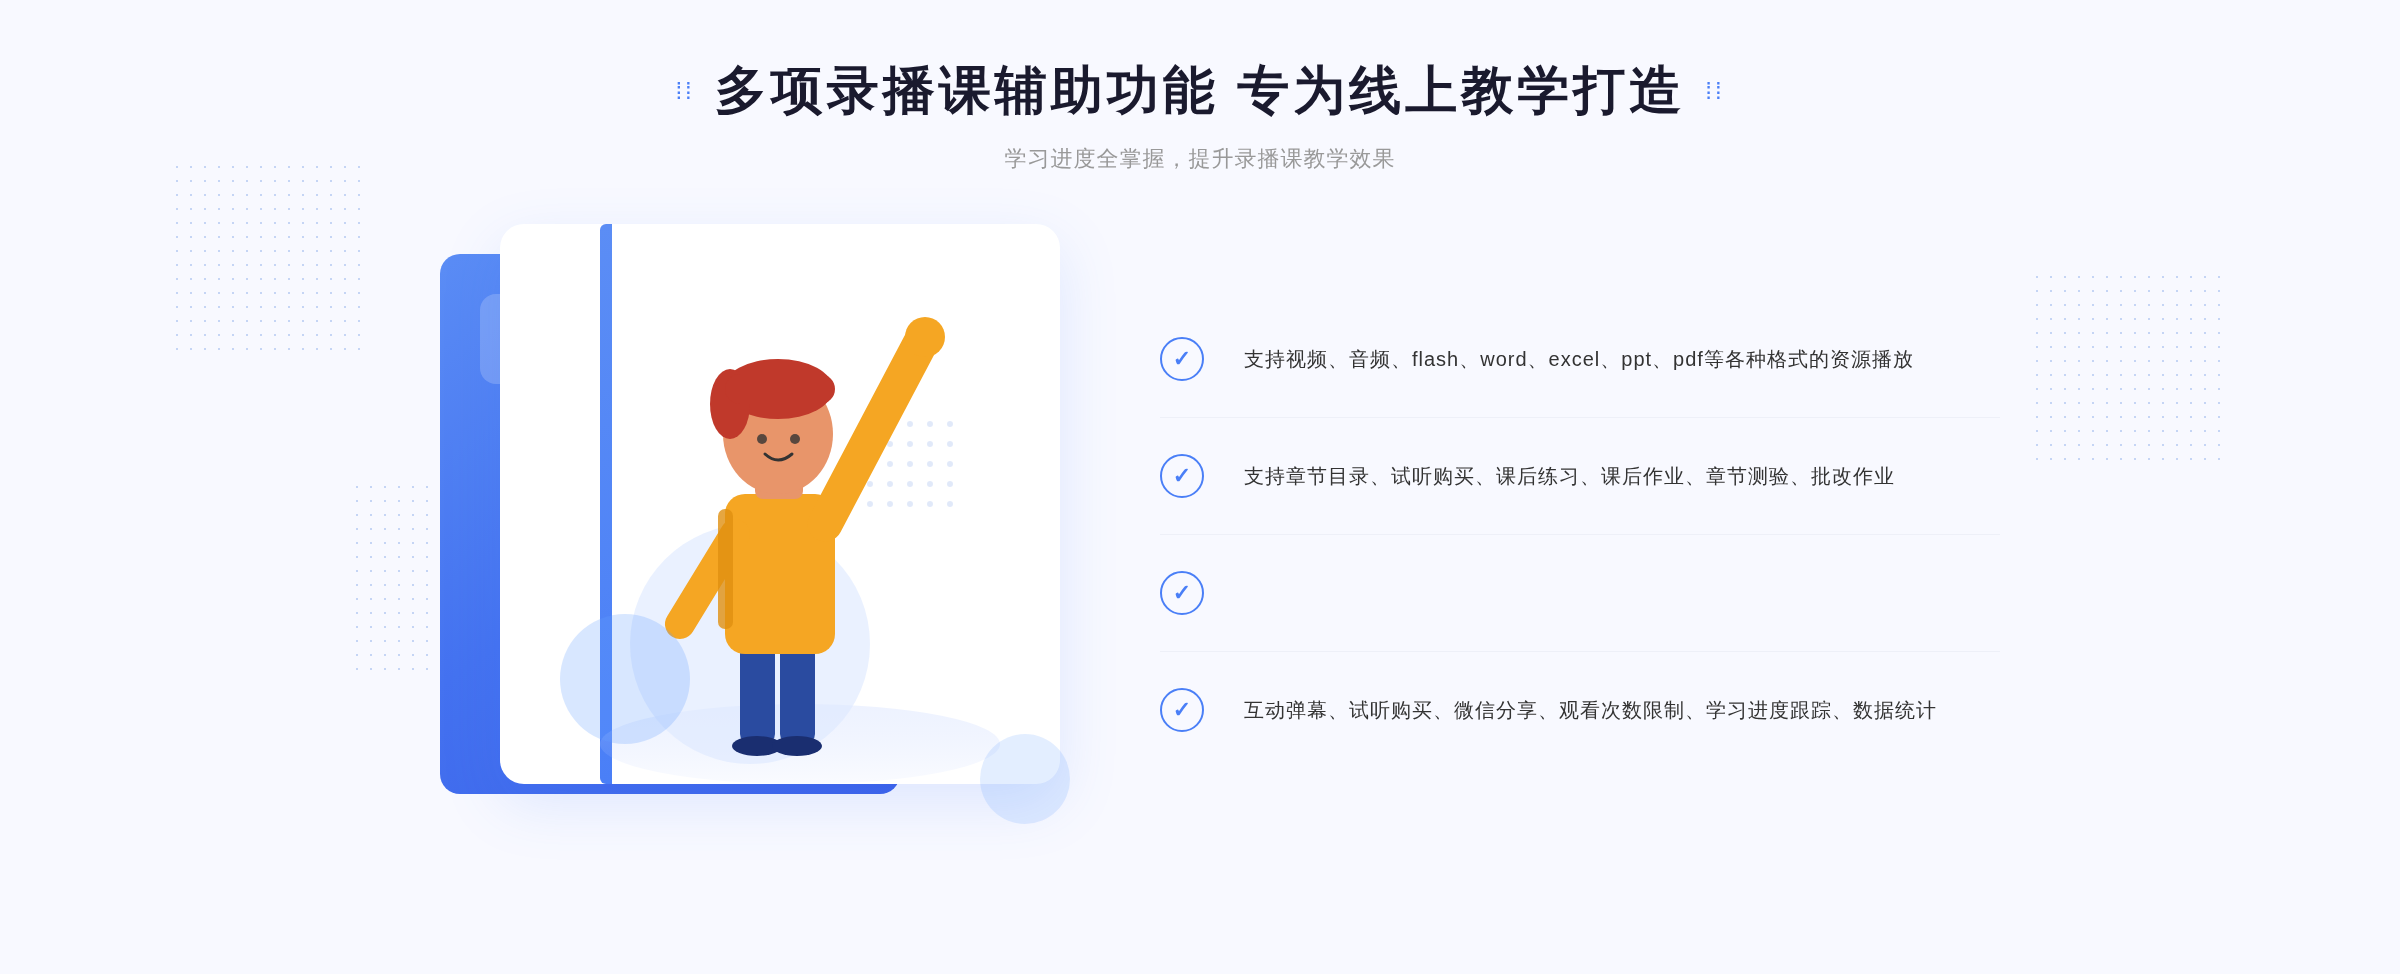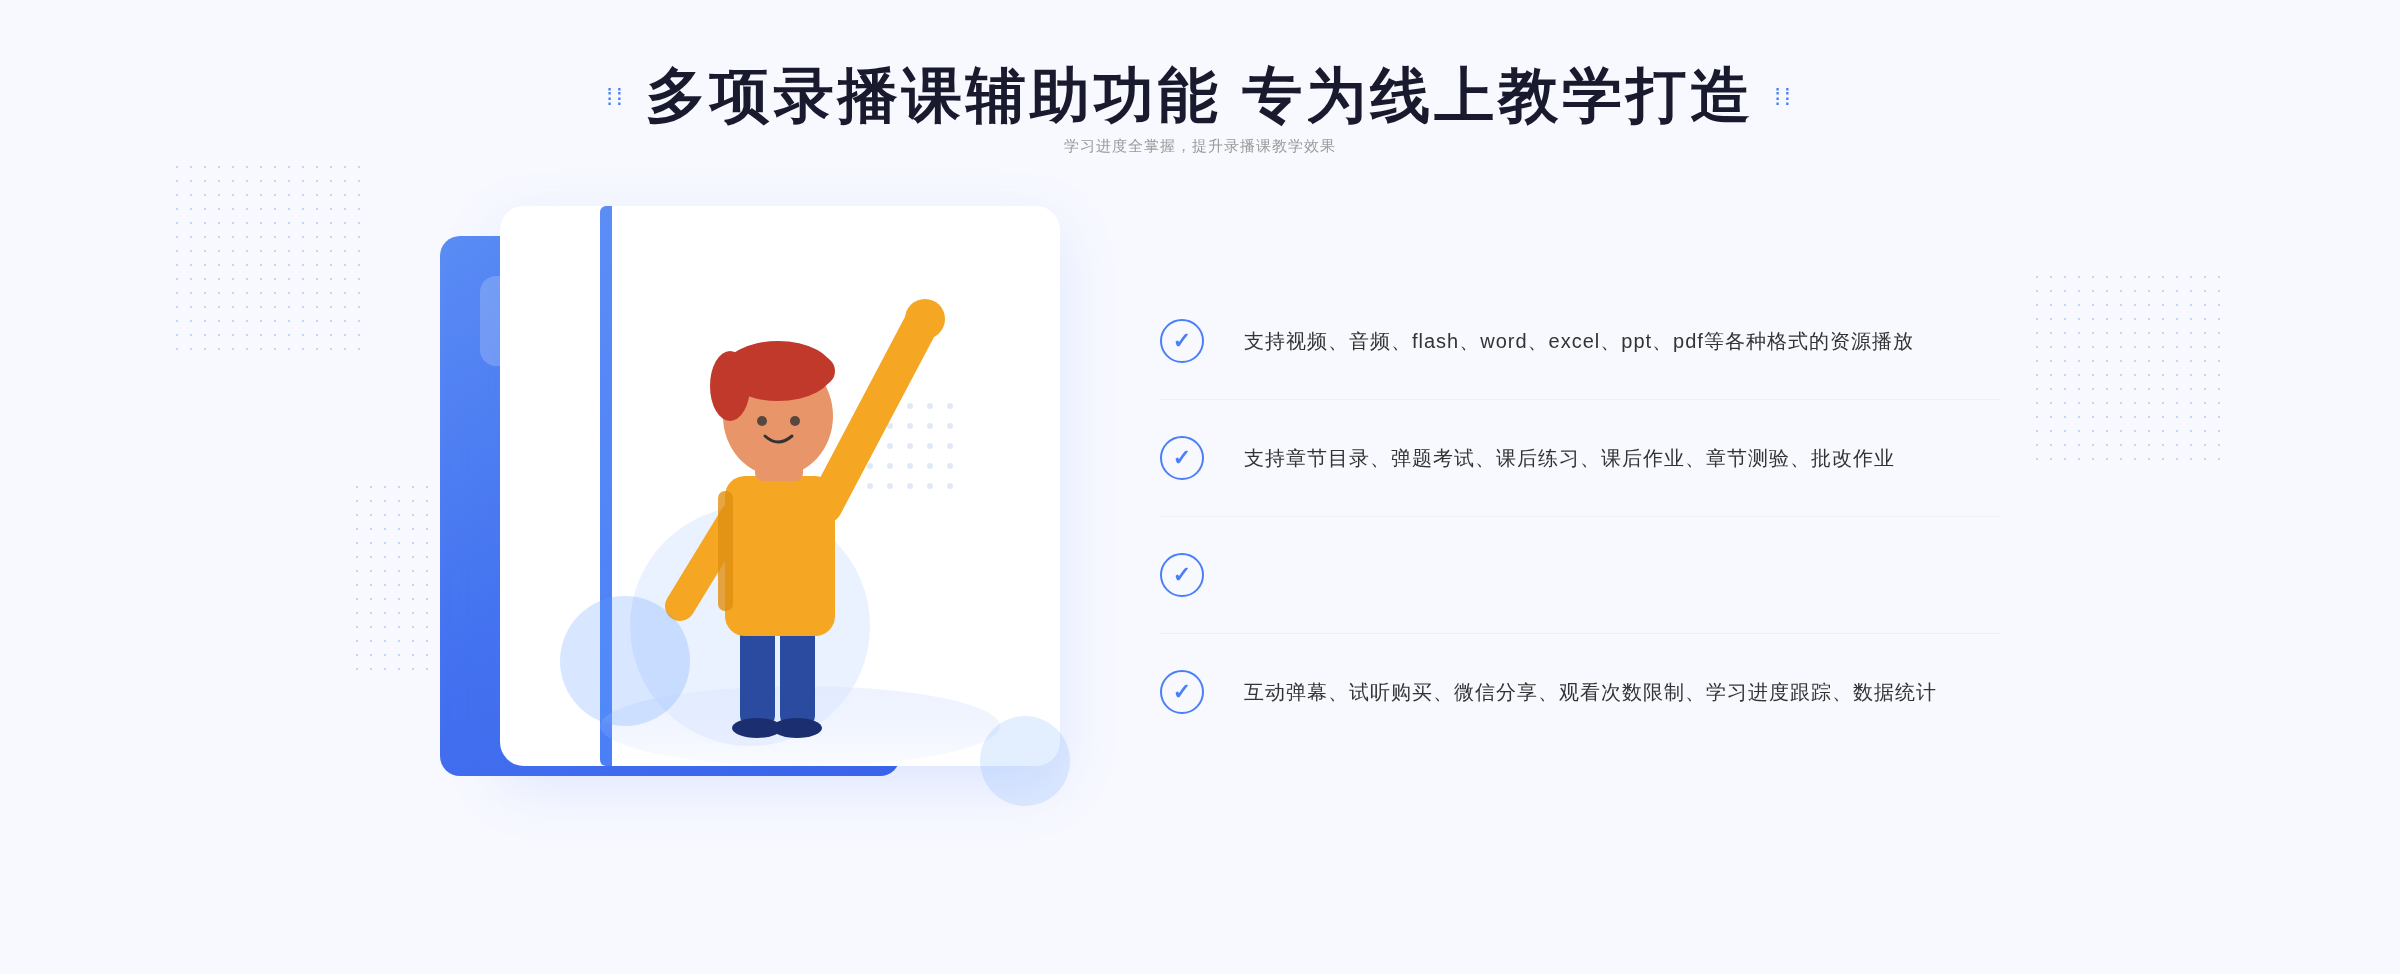--- a/index.html
+++ b/index.html
@@ -75,28 +75,29 @@
       gap: 20px;
     }
 
     .header-dots-icon {
       color: #4a7ff7;
       font-size: 24px;
       letter-spacing: 3px;
     }
 
     .header-title {
-      font-size: 60px;
+      font-size: 52px;
       font-weight: 700;
       color: #1a1a2e;
       letter-spacing: 4px;
     }
 
     .header-subtitle {
-      font-size: 15px;
+      margin-top: 18px;
+      font-size: 22px;
       color: #999;
       letter-spacing: 1px;
     }
 
     
     .main-content {
       display: flex;
       align-items: center;
       justify-content: center;
       margin-top: 50px;
@@ -398,21 +399,21 @@
         <div class="check-icon">
           <span class="check-mark">✓</span>
         </div>
         <span class="feature-text">支持视频、音频、flash、word、excel、ppt、pdf等各种格式的资源播放</span>
       </div>
 
       <div class="feature-item">
         <div class="check-icon">
           <span class="check-mark">✓</span>
         </div>
-        <span class="feature-text">支持章节目录、弹题考试、课后练习、课后作业、章节测验、批改作业</span>
+        <span class="feature-text">支持章节目录、试听购买、课后练习、课后作业、章节测验、批改作业</span>
       </div>
 
       <div class="feature-item">
         <div class="check-icon">
           <span class="check-mark">✓</span>
         </div>
       </div>
 
       <div class="feature-item">
         <div class="check-icon">

